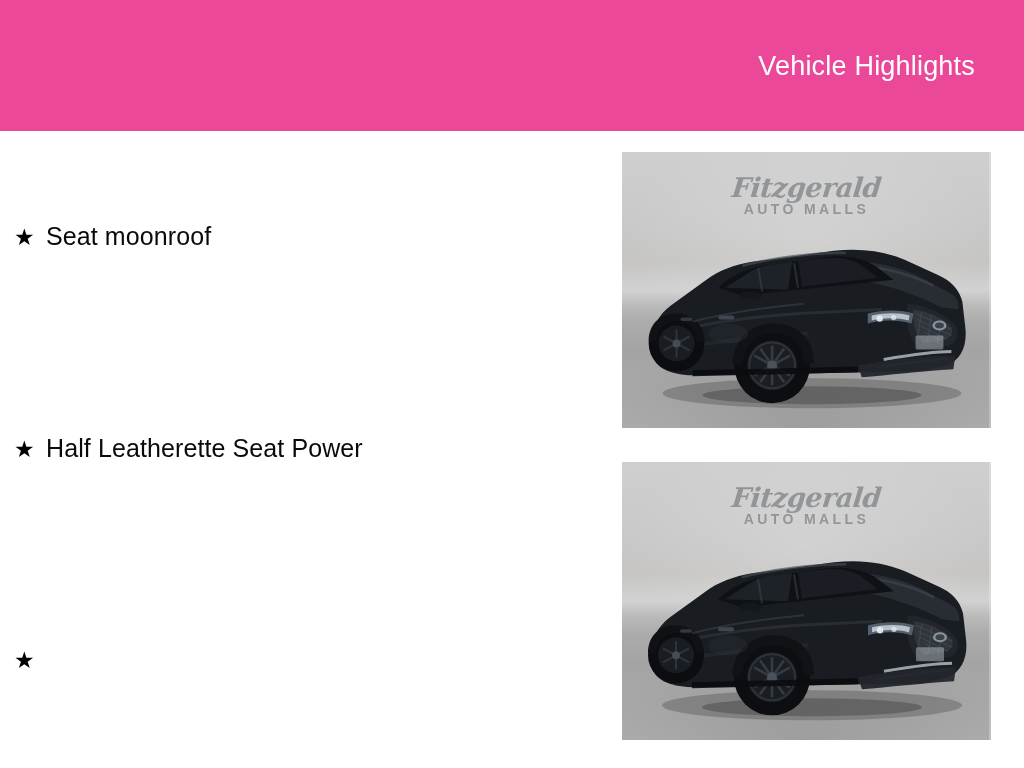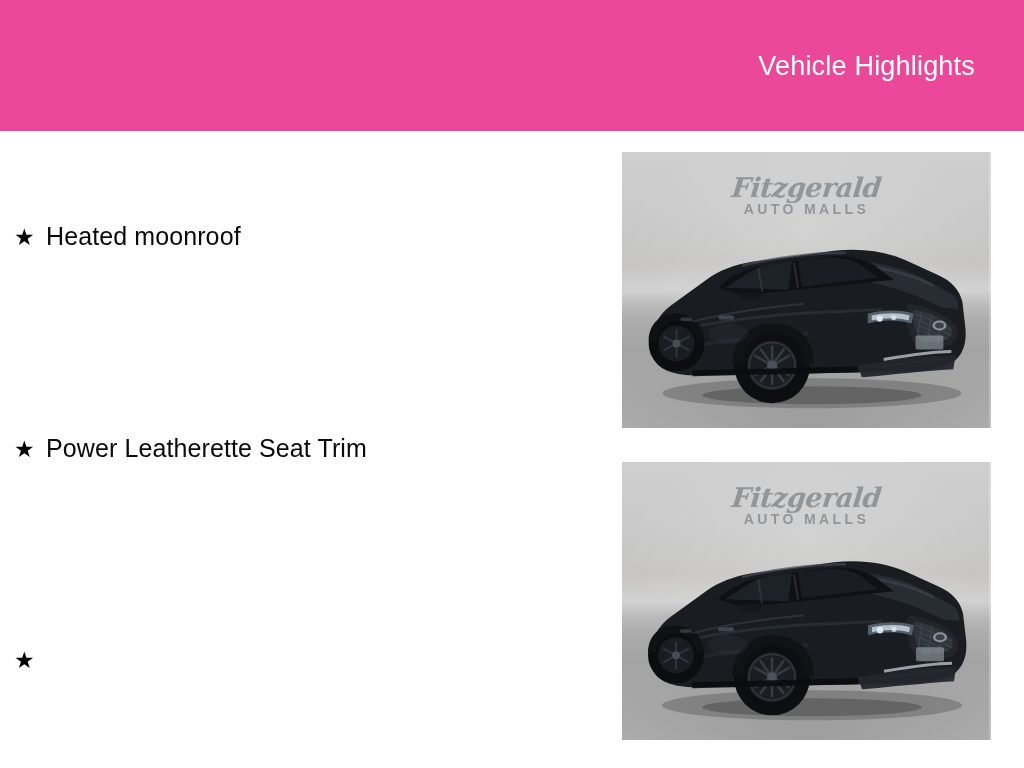--- a/index.html
+++ b/index.html
@@ -177,26 +177,26 @@
 <div class="header">
   <div class="header-title">Vehicle Highlights</div>
 </div>
 
 <div class="content">
 
   <div class="highlights">
 
     <div class="highlight-item i0">
       <span class="bullet-star">★</span>
-      <span class="highlight-label">Heated moonroof</span>
+      <span class="highlight-label">Seat moonroof</span>
     </div>
 
     <div class="highlight-item i1">
       <span class="bullet-star">★</span>
-      <span class="highlight-label">Power Leatherette Seat Trim</span>
+      <span class="highlight-label">Half Leatherette Seat Power</span>
     </div>
 
     <div class="highlight-item i2">
       <span class="bullet-star">★</span>
     </div>
 
   </div>
 
   <div class="photo p0">
     <div class="photo-backdrop"></div>

